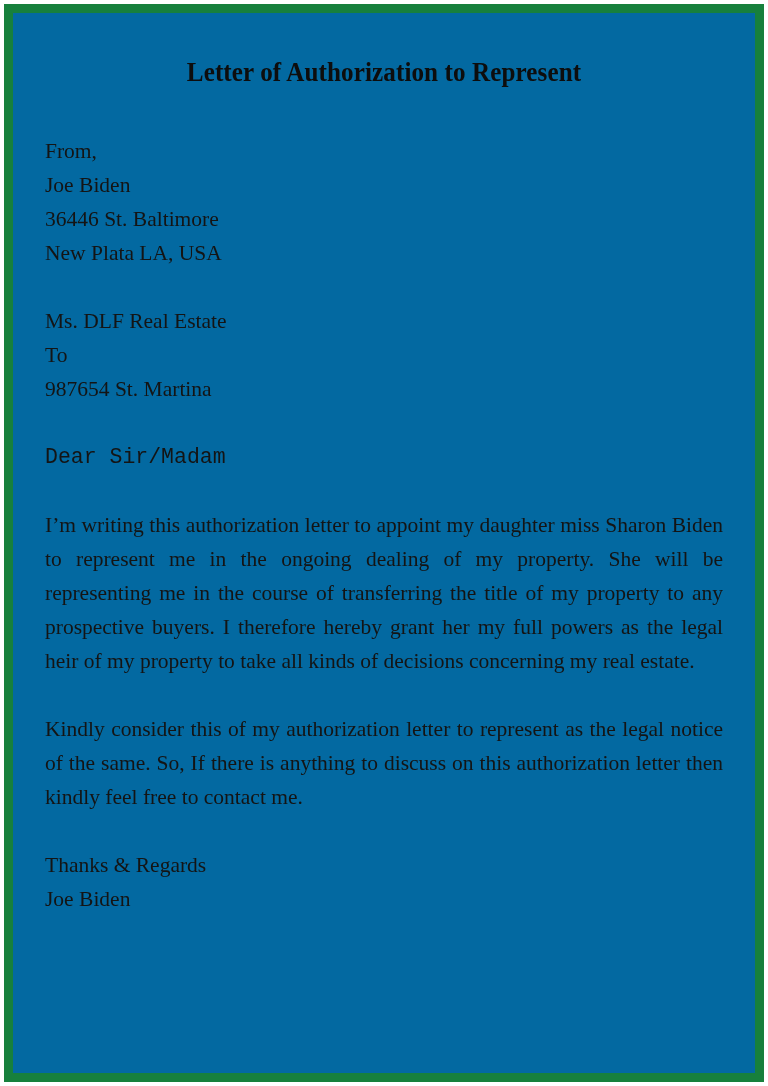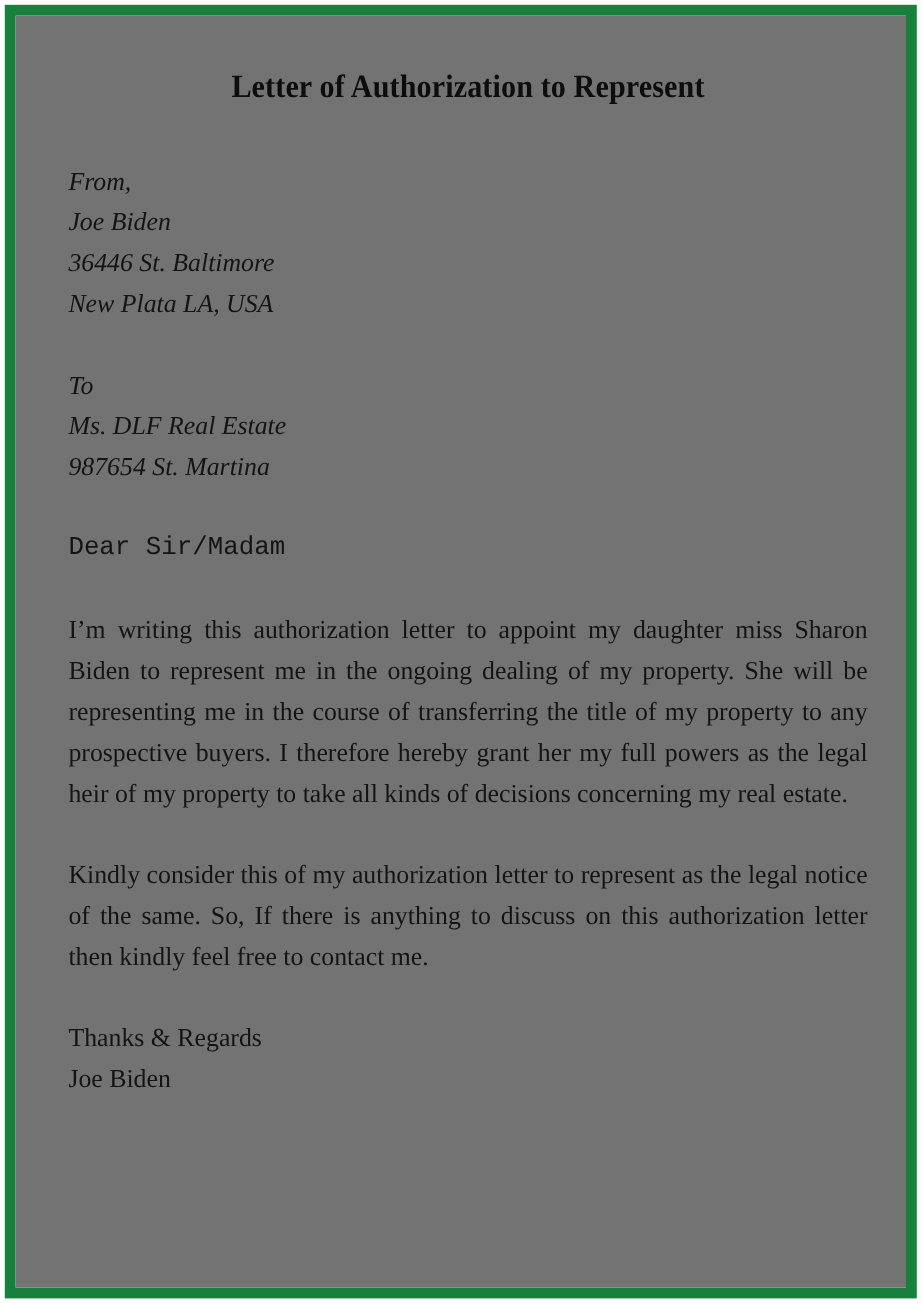--- a/index.html
+++ b/index.html
@@ -32,23 +32,23 @@
     border: 9px solid #17803c;
     background: #ffffff;
   }
 
   .sheet {
     position: absolute;
     left: 0;
     top: 0;
     right: 0;
     bottom: 0;
-    background: #737373;
+    background: #0369a1;
     box-sizing: border-box;
-    padding: 44px 32px 0 44px;
+    padding: 44px 32px 0 32px;
     overflow: hidden;
   }
 
   .doc-title {
     text-align: center;
     font-family: "Liberation Serif", "DejaVu Serif", serif;
     font-weight: bold;
     font-size: 27px;
     letter-spacing: 0.1px;
     color: #0d0d0d;
@@ -58,21 +58,20 @@
   }
 
   .block {
     font-size: 21.5px;
     line-height: 34px;
     color: #141414;
   }
 
   .addr-line {
     white-space: pre;
-    font-style: italic;
   }
 
   .spacer-sm { height: 34px; }
   .spacer-md { height: 34px; }
 
   .salutation {
     font-size: 21.5px;
     line-height: 34px;
     color: #141414;
     font-family: Liberation Mono, monospace;
@@ -106,22 +105,22 @@
       <div class="block">
         <div class="addr-line">From,</div>
         <div class="addr-line">Joe Biden</div>
         <div class="addr-line">36446 St. Baltimore</div>
         <div class="addr-line">New Plata LA, USA</div>
       </div>
 
       <div class="spacer-sm"></div>
 
       <div class="block">
+        <div class="addr-line">Ms. DLF Real Estate</div>
         <div class="addr-line">To</div>
-        <div class="addr-line">Ms. DLF Real Estate</div>
         <div class="addr-line">987654 St. Martina</div>
       </div>
 
       <div class="spacer-sm"></div>
 
       <div class="salutation">Dear Sir/Madam</div>
 
       <div class="spacer-md"></div>
 
       <p class="para">I’m writing this authorization letter to appoint my daughter miss Sharon Biden to represent me in the ongoing dealing of my property. She will be representing me in the course of transferring the title of my property to any prospective buyers. I therefore hereby grant her my full powers as the legal heir of my property to take all kinds of decisions concerning my real estate.</p>

